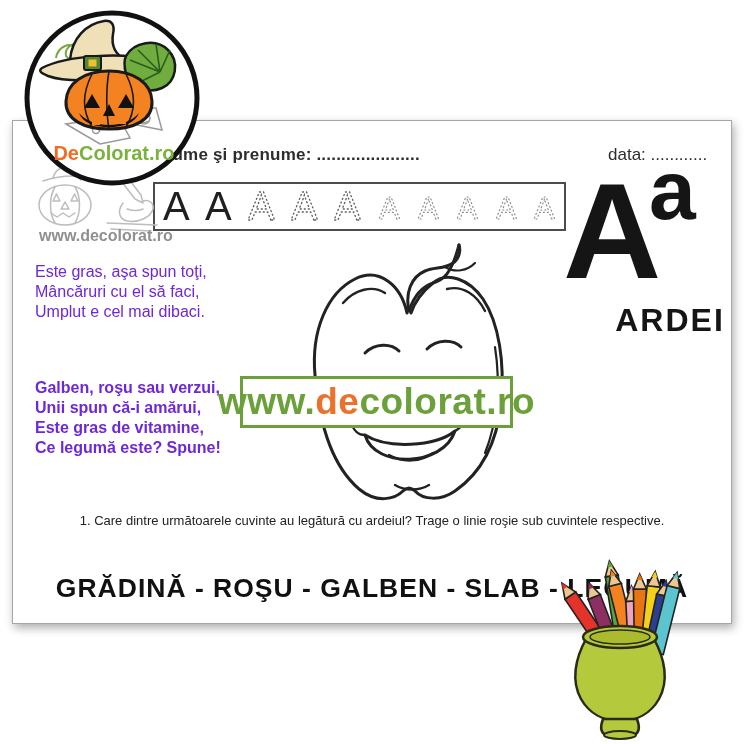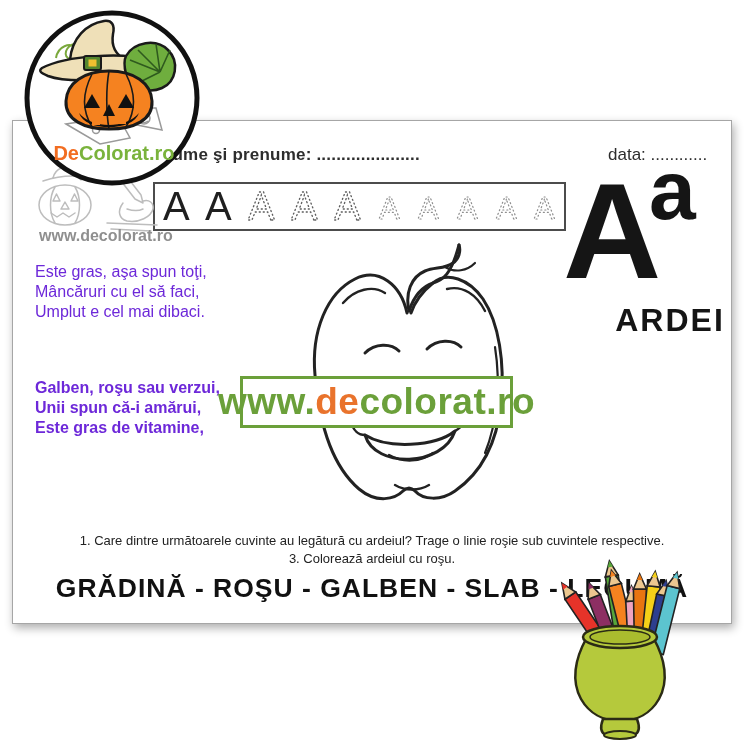--- a/index.html
+++ b/index.html
@@ -36,21 +36,21 @@
   .pepper{left:288px;top:118px;}
   .wm-box{
     left:227px;top:224px;width:267px;height:46px;
     background:#fff;border:3px solid #6ba03a;z-index:5;
     display:flex;align-items:center;justify-content:center;
     font-size:37px;font-weight:700;letter-spacing:0.5px;margin-top:31px;
   }
   .wm-green{color:#6ba03a;}
   .wm-orange{color:#e9732c;}
   
-  .instr{left:0;top:391px;width:718px;text-align:center;font-size:13px;line-height:17.5px;color:#222;margin-top:20px;}
+  .instr{left:0;top:391px;width:718px;text-align:center;font-size:13px;line-height:17.5px;color:#222;}
   .word-row{left:0;top:452px;width:718px;text-align:center;font-size:26.5px;font-weight:700;letter-spacing:1px;color:#111;}
   
   .gray-art{left:10px;top:44px;}
   .mini-url{left:26px;top:106px;font-size:16px;font-weight:700;color:#8f8f8f;}
   
   .logo{left:22px;top:8px;width:184px;height:184px;z-index:20;}
   .brand-text{font-size:20px;font-weight:700;font-family:"Liberation Sans",sans-serif;}
   
   .cup{left:545px;top:545px;width:200px;height:200px;z-index:25;}
 </style>
@@ -83,20 +83,21 @@
 
   <div class="abs poem poem1">
     <div>Este gras, aşa spun toţi,</div>
     <div>Mâncăruri cu el să faci,</div>
     <div>Umplut e cel mai dibaci.</div>
   </div>
   <div class="abs poem poem2">
     <div>Galben, roşu sau verzui,</div>
     <div>Unii spun că-i amărui,</div>
     <div>Este gras de vitamine,</div>
+    <div>Ce legumă este? Spune!</div>
   </div>
 
   <svg class="abs pepper" width="220" height="280" viewBox="0 0 220 280">
     <g fill="none" stroke="#222" stroke-width="3" stroke-linecap="round" stroke-linejoin="round">
       <path d="M106,74 C100,46 78,28 54,40 C26,54 10,92 14,136 C18,182 30,226 58,250 C76,265 94,260 102,252 C106,248 110,248 114,252 C122,261 140,262 154,252 C180,234 196,204 200,164 C204,124 198,84 182,60 C168,40 146,32 132,44 C122,52 114,62 110,74"></path>
       <path d="M42,64 C54,50 72,46 84,54" stroke-width="2.4"></path>
       <path d="M146,50 C162,46 176,56 184,72" stroke-width="2.4"></path>
       <path d="M194,108 C200,146 196,184 184,214" stroke-width="2.2"></path>
       <path d="M108,72 C104,54 110,38 124,32 C134,28 144,30 152,24 C158,20 160,12 158,6"></path>
       <path d="M108,72 C112,60 120,48 132,44 C142,41 150,36 158,6"></path>
@@ -113,21 +114,20 @@
   </svg>
 
   <div class="abs wm-box">
     <span class="wm-green">www.</span>
       <span class="wm-orange">de</span>
       <span class="wm-green">colorat.ro</span>
   </div>
 
   <div class="abs instr">
     <div>1. Care dintre următoarele cuvinte au legătură cu ardeiul? Trage o linie roşie sub cuvintele respective.</div>
-    <div>3. Colorează ardeiul cu roşu.</div>
   </div>
 
   <div class="abs word-row">GRĂDINĂ - ROŞU - GALBEN - SLAB - LEGUMĂ</div>
 
   <svg class="abs gray-art" width="150" height="68" viewBox="0 0 150 68">
     <g fill="none" stroke="#bdbdbd" stroke-width="1.5" stroke-linecap="round" stroke-linejoin="round">
       <ellipse cx="42" cy="40" rx="26" ry="20"></ellipse>
       <path d="M32,22 C26,32 26,48 32,58 M52,22 C58,32 58,48 52,58"></path>
       <path d="M20,16 C42,9 62,10 70,16 M30,13 C32,3 44,-1 50,3 C52,8 54,12 58,15"></path>
       <path d="M30,36 l7,0 l-3.5,-7 Z M48,36 l7,0 l-3.5,-7 Z M38,44 l8,0 l-4,-7 Z"></path>

